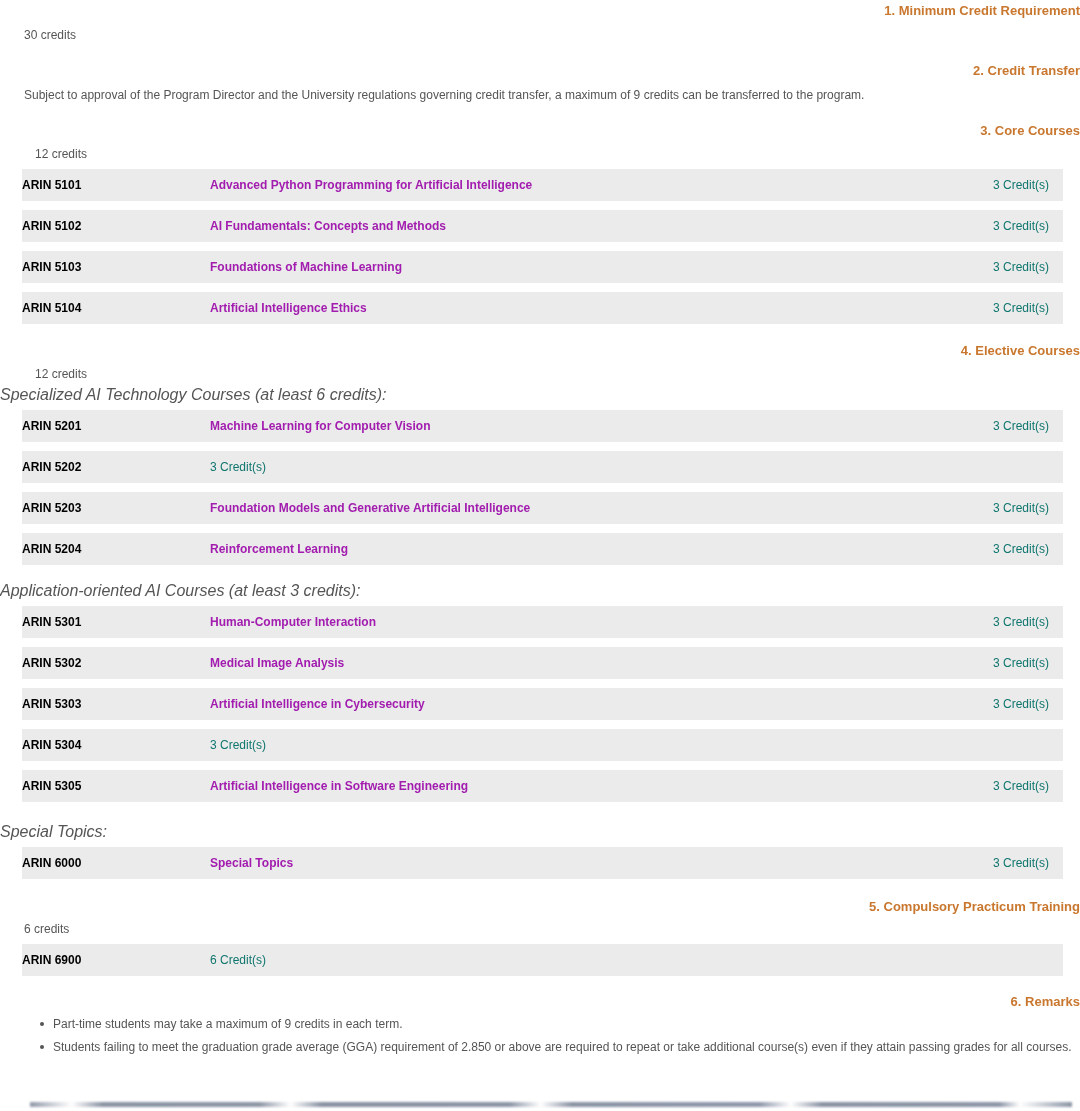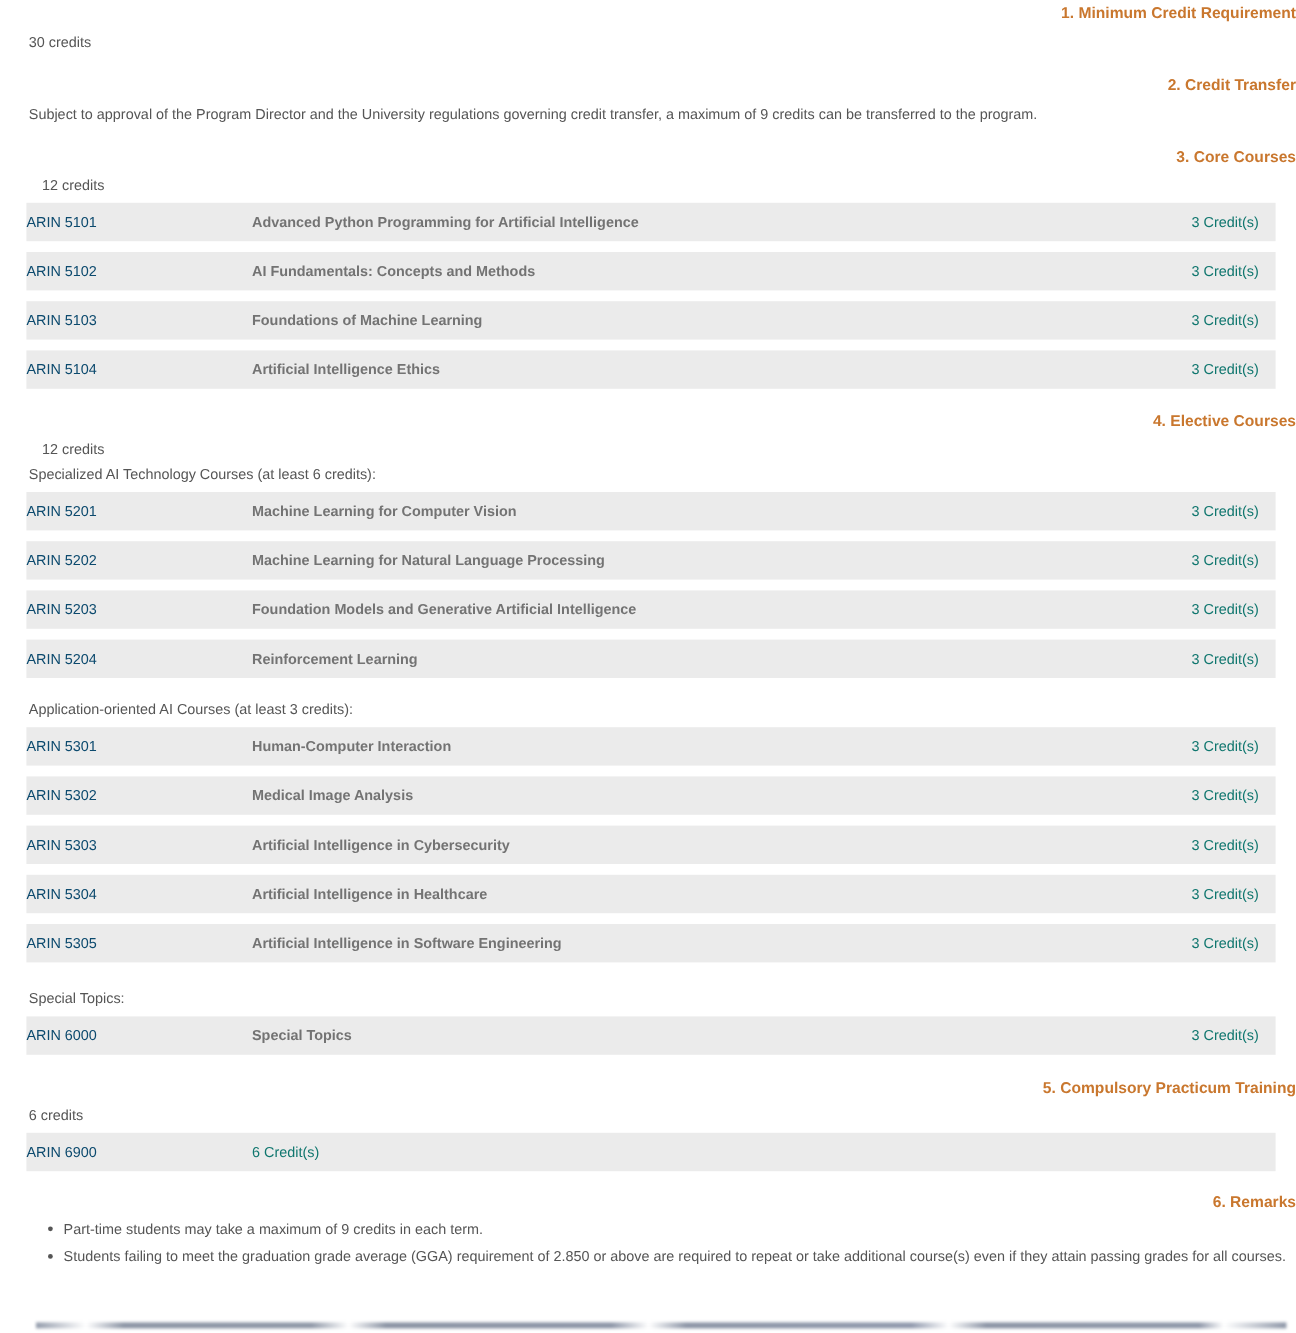--- a/index.html
+++ b/index.html
@@ -20,48 +20,48 @@
     margin-left: 8px;
     text-align: right;
   }
   .body-text {
     font-size: 12px;
     color: #555555;
     line-height: 14px;
     margin-left: 24px;
   }
   .group-label {
-    font-size: 12px;
-    color: #555555;
-    line-height: 14px;
-    margin-left: 24px;
+    font-size: 16px;
+    color: #555555;
+    line-height: 14px;
+    font-style: italic;
   }
 
   .course-table { margin-left: 22px; width: 1041px; }
   .course-row {
     display: flex;
     align-items: center;
     height: 32px;
     background: #ebebeb;
     margin-bottom: 9px;
     cursor: pointer;
   }
   .course-row:last-child { margin-bottom: 0; }
   .course-code {
     width: 188px;
     font-size: 12px;
-    font-weight: normal;
-    color: #0c4a6e;
+    font-weight: bold;
+    color: #000000;
     flex: none;
   }
   .course-title {
     flex: 1;
     font-size: 12px;
     font-weight: bold;
-    color: #737373;
+    color: #a21caf;
   }
   .course-credits {
     flex: none;
     padding-right: 14px;
     font-size: 12px;
     font-weight: normal;
     color: #0f766e;
     text-align: right;
   }
 
@@ -149,21 +149,20 @@
   <div class="body-text mt-9">12 credits</div>
   <div class="group-label mt-7">Specialized AI Technology Courses (at least 6 credits):</div>
   <div class="course-table mt-8">
     <div class="course-row">
       <div class="course-code">ARIN 5201</div>
       <div class="course-title">Machine Learning for Computer Vision</div>
       <div class="course-credits">3 Credit(s)</div>
     </div>
     <div class="course-row">
       <div class="course-code">ARIN 5202</div>
-      <div class="course-title">Machine Learning for Natural Language Processing</div>
       <div class="course-credits">3 Credit(s)</div>
     </div>
     <div class="course-row">
       <div class="course-code">ARIN 5203</div>
       <div class="course-title">Foundation Models and Generative Artificial Intelligence</div>
       <div class="course-credits">3 Credit(s)</div>
     </div>
     <div class="course-row">
       <div class="course-code">ARIN 5204</div>
       <div class="course-title">Reinforcement Learning</div>
@@ -183,21 +182,20 @@
       <div class="course-title">Medical Image Analysis</div>
       <div class="course-credits">3 Credit(s)</div>
     </div>
     <div class="course-row">
       <div class="course-code">ARIN 5303</div>
       <div class="course-title">Artificial Intelligence in Cybersecurity</div>
       <div class="course-credits">3 Credit(s)</div>
     </div>
     <div class="course-row">
       <div class="course-code">ARIN 5304</div>
-      <div class="course-title">Artificial Intelligence in Healthcare</div>
       <div class="course-credits">3 Credit(s)</div>
     </div>
     <div class="course-row">
       <div class="course-code">ARIN 5305</div>
       <div class="course-title">Artificial Intelligence in Software Engineering</div>
       <div class="course-credits">3 Credit(s)</div>
     </div>
   </div>
 
   <div class="group-label mt-23">Special Topics:</div>

